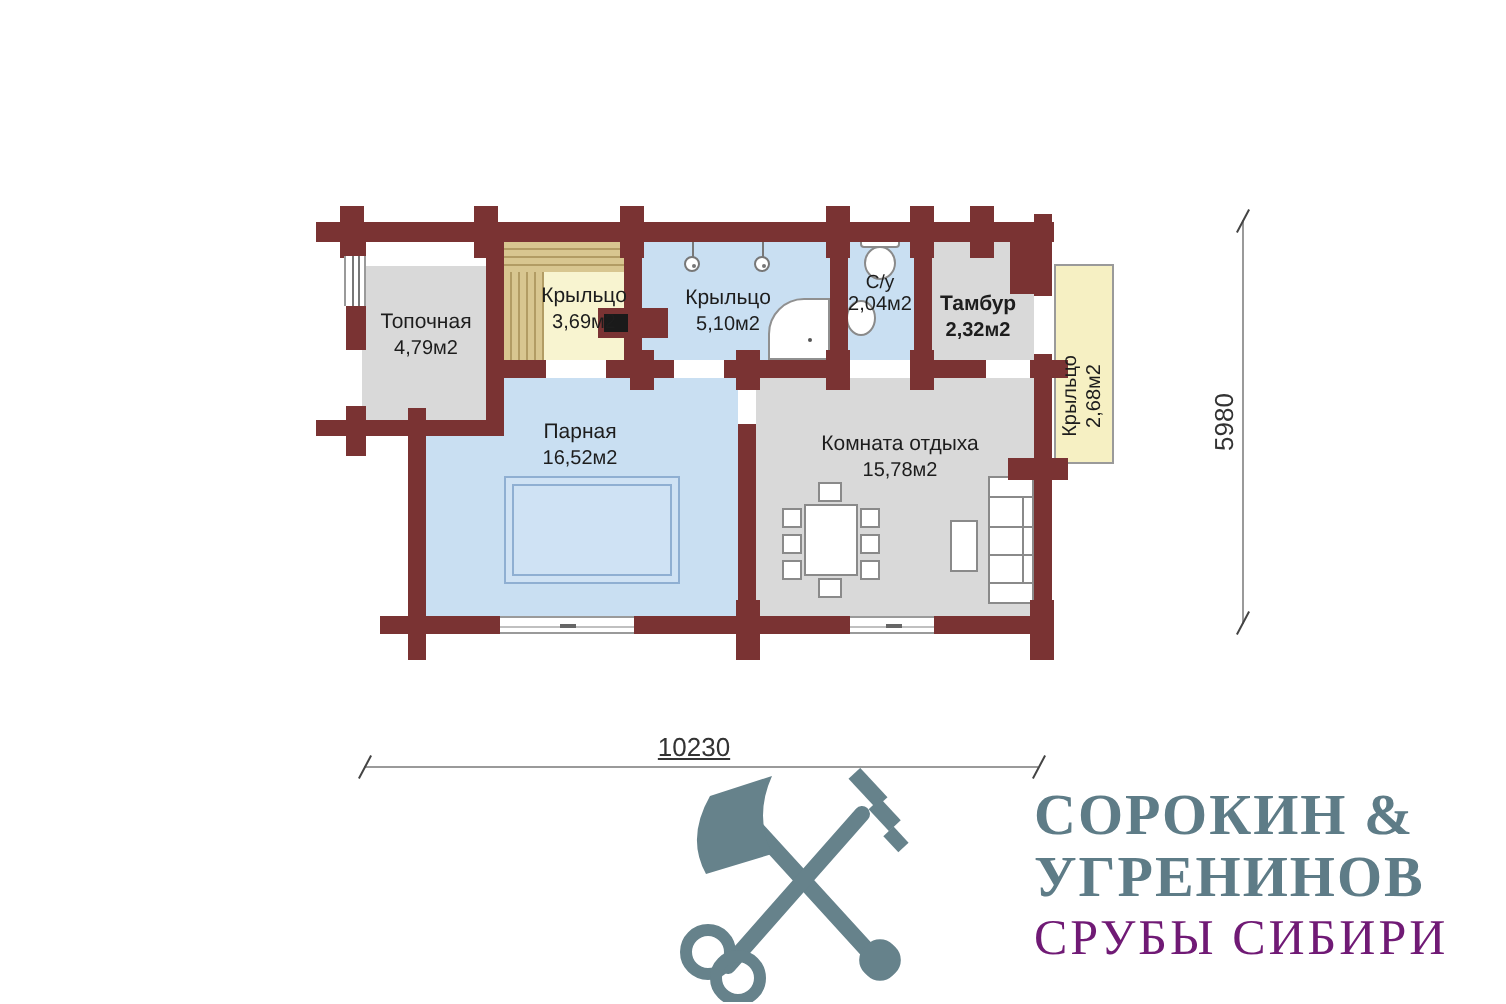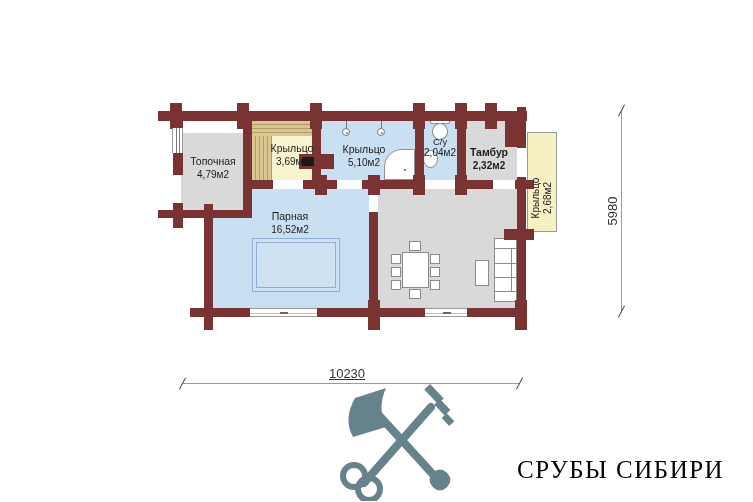--- a/index.html
+++ b/index.html
@@ -12,21 +12,21 @@
   .rl{position:absolute;transform:translateX(-50%);text-align:center;
       font-size:10.5px;line-height:13px;color:#1d1d1d;white-space:nowrap;z-index:7;}
   .rl .ra{font-size:10px;}
   .fixt{position:absolute;background:#fff;border:1px solid #8a8a8a;box-sizing:border-box;}
   .dimline{position:absolute;background:#9a9a9a;z-index:6;}
   .tick{position:absolute;width:13px;height:1px;background:#444;transform:rotate(-62deg);z-index:6;}
   .dimtext{position:absolute;font-size:13px;color:#333;z-index:7;white-space:nowrap;}
   .logo-big{position:absolute;font-family:"Liberation Serif",serif;font-weight:bold;
             font-size:29px;letter-spacing:1px;color:#5e7c87;z-index:7;white-space:nowrap;}
   .logo-sub{position:absolute;font-family:"Liberation Serif",serif;font-weight:normal;
-            font-size:25px;letter-spacing:1.5px;color:#000000;z-index:7;white-space:nowrap;}
+            font-size:25px;letter-spacing:1.5px;color:#701a75;z-index:7;white-space:nowrap;}
   .bench-h{position:absolute;background:repeating-linear-gradient(to bottom,var(--bench,#d8c690) 0 3px,#b29c64 3px 4px);z-index:2;}
   .bench-v{position:absolute;background:repeating-linear-gradient(to right,var(--bench,#d8c690) 0 3px,#b29c64 3px 4px);z-index:2;}
   .z1{z-index:1}.z2{z-index:2}.z3{z-index:3}.z4{z-index:4}.z5{z-index:5}
 </style>
 </head>
 <body>
 
 <div id="canvas">
 
   <div class="fill z1" style="left:213px;top:189px;width:156px;height:119px;background:var(--room-blue);"></div>
@@ -157,20 +157,24 @@
     <div class="rn">С/у</div>
     <div class="ra">2,04м2</div>
   </div>
   <div class="rl" style="left:489px;top:146px;font-weight:bold;">
     <div class="rn">Тамбур</div>
     <div class="ra">2,32м2</div>
   </div>
   <div class="rl" style="left:290px;top:210px;">
     <div class="rn">Парная</div>
     <div class="ra">16,52м2</div>
+  </div>
+  <div class="rl" style="left:450px;top:216px;">
+    <div class="rn">Комната отдыха</div>
+    <div class="ra">15,78м2</div>
   </div>
   <div class="rl" style="left:542px;top:198px;transform:translate(-50%,-50%) rotate(-90deg);font-size:10px;line-height:12px;">
     <div class="rn">Крыльцо</div>
     <div class="ra">2,68м2</div>
   </div>
 
   <div class="dimline" style="left:182px;top:383px;width:337px;height:1px;"></div>
   <div class="tick" style="left:176px;top:383px;"></div>
   <div class="tick" style="left:513px;top:383px;"></div>
   <div class="dimtext" style="left:347px;top:366px;transform:translateX(-50%);text-decoration:underline;">10230</div>
@@ -190,15 +194,17 @@
     <g fill="none" stroke="#66828b" stroke-width="6">
       <circle cx="14" cy="92" r="11"></circle>
       <circle cx="29" cy="105" r="11"></circle>
     </g>
     <g fill="#66828b">
       <rect x="84" y="6" width="20" height="8" transform="rotate(47 94 10)"></rect>
       <rect x="95" y="19" width="15" height="8" transform="rotate(47 102 23)"></rect>
       <rect x="103" y="32" width="11" height="7" transform="rotate(47 108 35)"></rect>
     </g>
   </svg>
+  <div class="logo-big" style="left:517px;top:392px;">СОРОКИН &amp;</div>
+  <div class="logo-big" style="left:517px;top:423px;">УГРЕНИНОВ</div>
   <div class="logo-sub" style="left:517px;top:456px;">СРУБЫ СИБИРИ</div>
 
 </div>
 
 </body></html>

